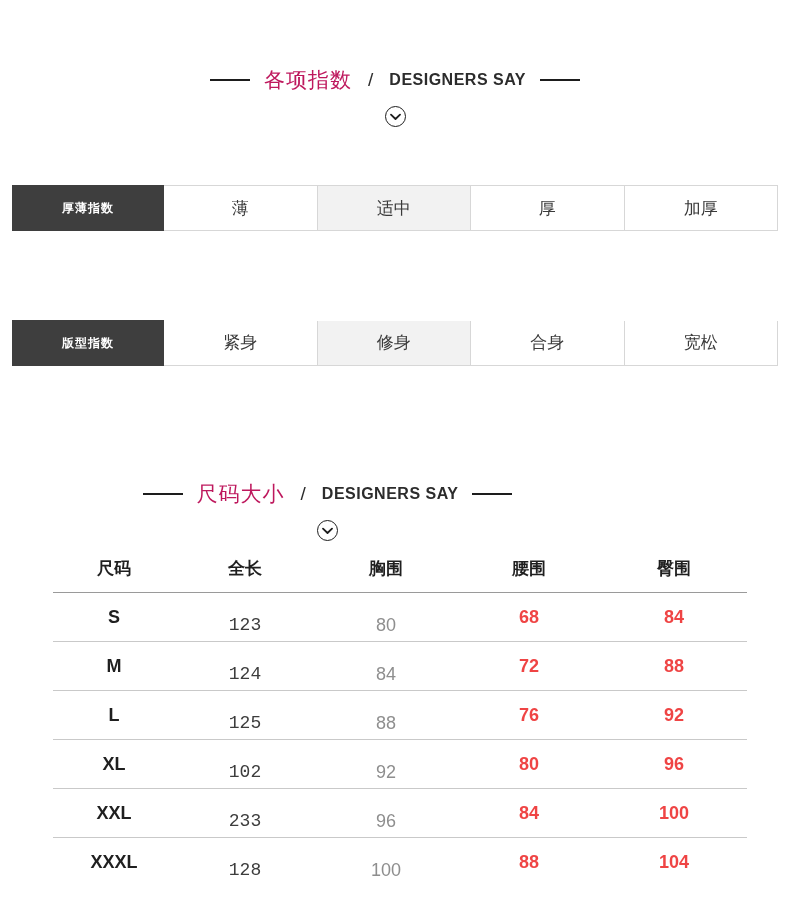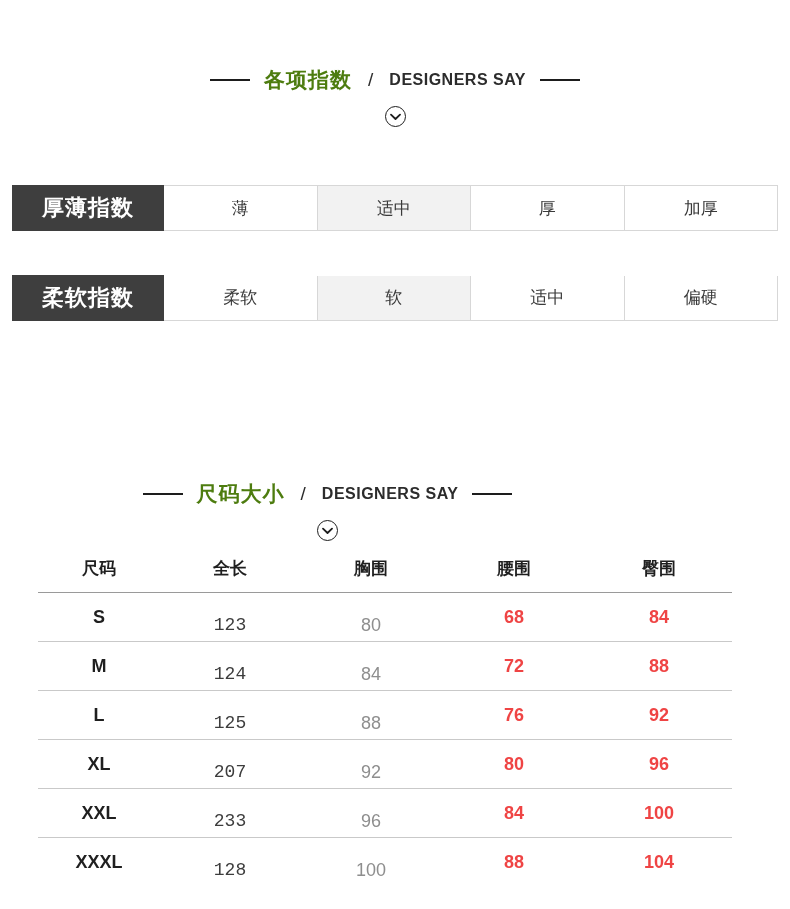--- a/index.html
+++ b/index.html
@@ -28,23 +28,23 @@
     gap: 14px;
   }
   .rule {
     display: block;
     width: 40px;
     height: 2px;
     background: #1d1d1d;
   }
   .head-cn {
     font-size: 21px;
-    font-weight: bold;
+    font-weight: normal;
     letter-spacing: 1px;
-    color: #4d7c0f;
+    color: #be185d;
   }
   .head-en {
     font-size: 16px;
     font-weight: bold;
     letter-spacing: 0.5px;
     color: #2c2c2c;
   }
   .head-slash {
     font-size: 19px;
     font-weight: normal;
@@ -81,36 +81,36 @@
     border: 1px solid #d7d7d7;
     text-align: center;
     vertical-align: middle;
     font-size: 17px;
     color: #3a3a3a;
   }
   .index-table td.label {
     background: #3e3e3e;
     color: #ffffff;
     font-weight: bold;
-    font-size: 22px;
+    font-size: 12px;
     letter-spacing: 1px;
     border: 1px solid #3e3e3e;
     width: 148px;
   }
   .index-table td.hl {
     background: #f2f2f2;
   }
   .index-table tr + tr td { border-top: none; }
   .spacer-row { height: 8px; }
   .spacer-row td { border: none !important; background: #fff !important; }
 
   
   .size-wrap {
     position: absolute;
-    left: 38px;
+    left: 53px;
     top: 556px;
     width: 684px;
   }
   .size-table {
     width: 684px;
     border-collapse: collapse;
     table-layout: fixed;
   }
   .size-table th {
     font-size: 17px;
@@ -187,30 +187,30 @@
       <tr>
         <td class="label">厚薄指数</td>
         <td>薄</td>
         <td class="hl">适中</td>
         <td>厚</td>
         <td>加厚</td>
       </tr>
       <tr class="spacer-row">
           <td colspan="5"></td>
         </tr>
-      <tr>
-        <td class="label">柔软指数</td>
-        <td>柔软</td>
-        <td class="hl">软</td>
-        <td>适中</td>
-        <td>偏硬</td>
-      </tr>
       <tr class="spacer-row">
           <td colspan="5"></td>
         </tr>
+      <tr>
+        <td class="label">版型指数</td>
+        <td>紧身</td>
+        <td class="hl">修身</td>
+        <td>合身</td>
+        <td>宽松</td>
+      </tr>
       <tr class="spacer-row">
           <td colspan="5"></td>
         </tr>
     </tbody>
   </table>
 
   <div class="head2">
     <div class="section-head">
       <span class="rule"></span>
       <span class="head-cn">尺码大小</span>
@@ -255,21 +255,21 @@
         </tr>
         <tr>
           <td class="c-size">L</td>
           <td class="c-len">125</td>
           <td class="c-bust">88</td>
           <td class="c-waist">76</td>
           <td class="c-hip">92</td>
         </tr>
         <tr>
           <td class="c-size">XL</td>
-          <td class="c-len">207</td>
+          <td class="c-len">102</td>
           <td class="c-bust">92</td>
           <td class="c-waist">80</td>
           <td class="c-hip">96</td>
         </tr>
         <tr>
           <td class="c-size">XXL</td>
           <td class="c-len">233</td>
           <td class="c-bust">96</td>
           <td class="c-waist">84</td>
           <td class="c-hip">100</td>

